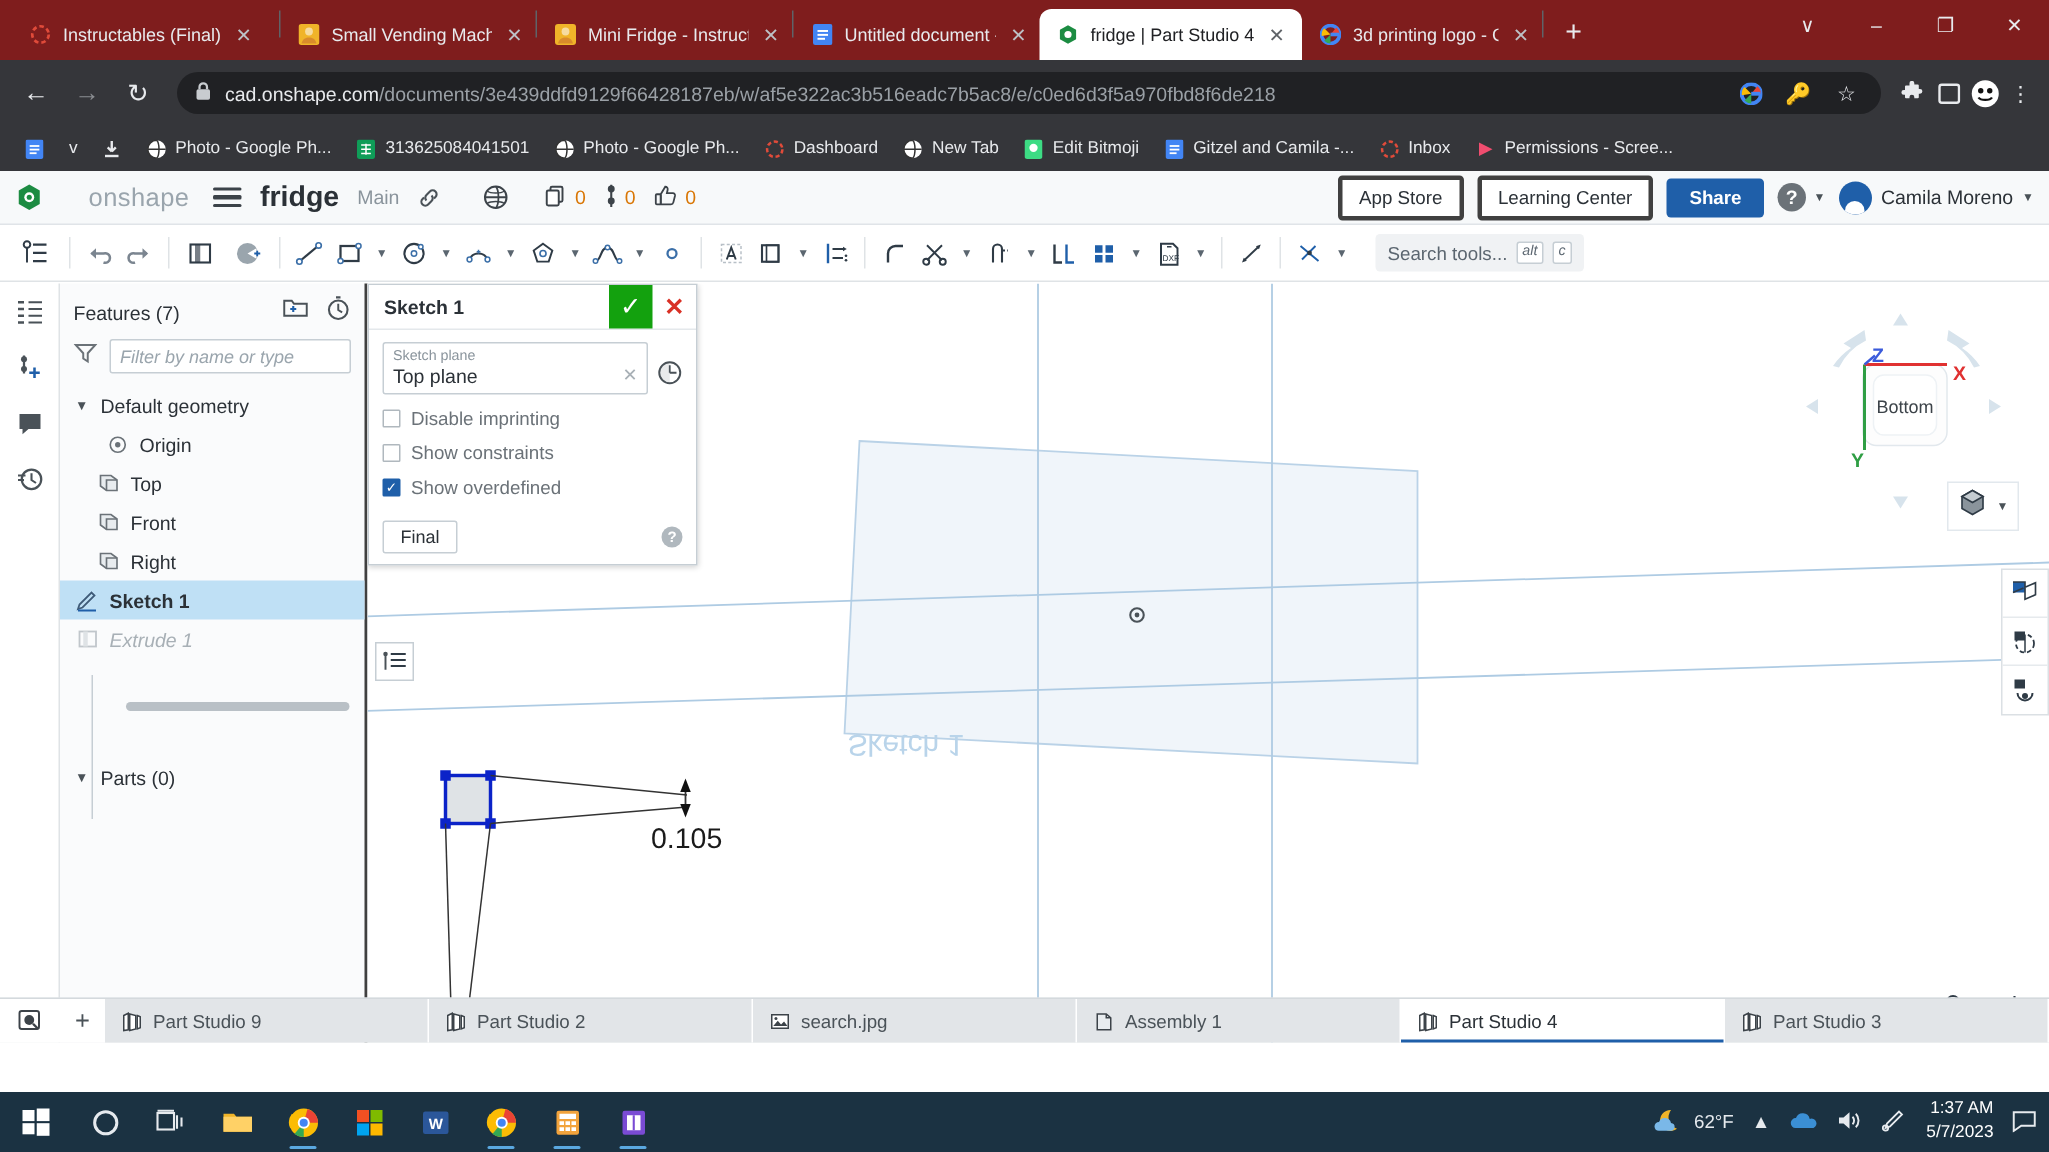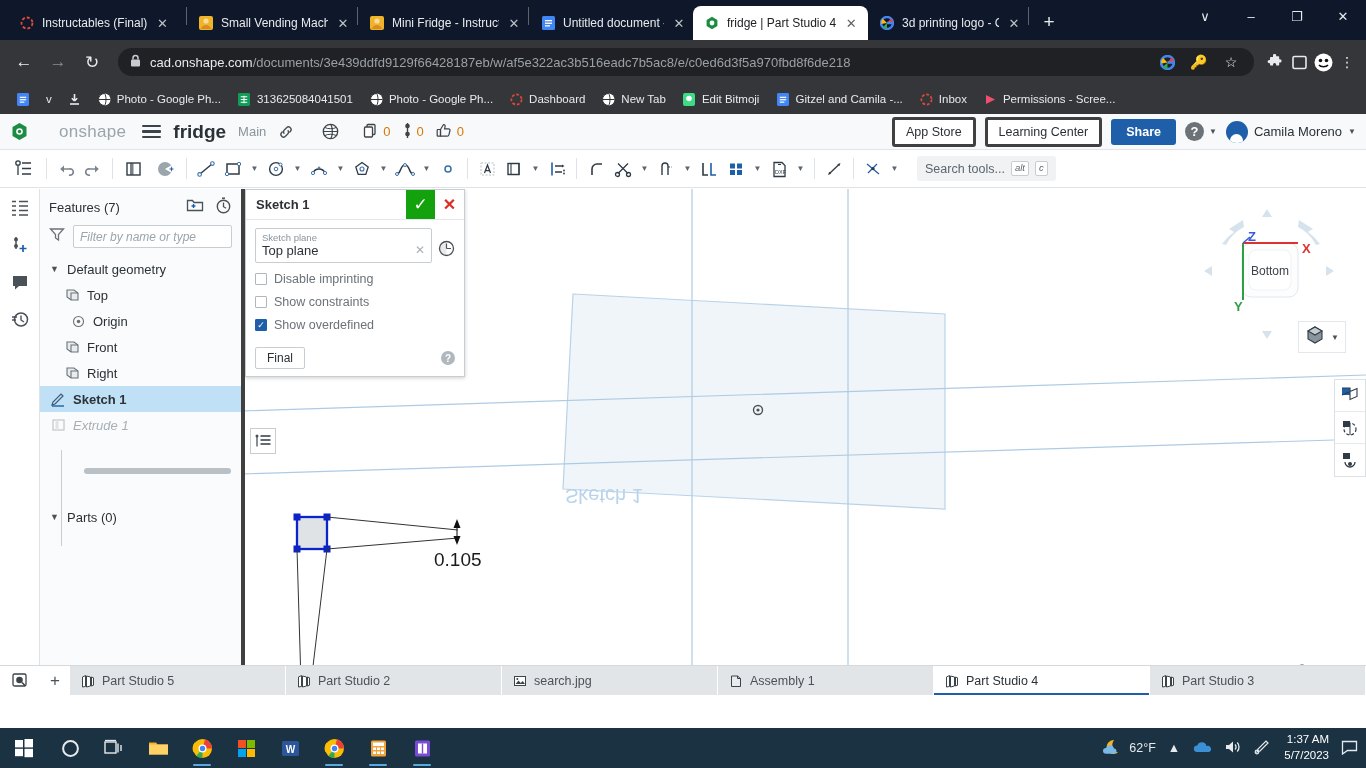--- a/index.html
+++ b/index.html
@@ -6,21 +6,21 @@
   html, body {
     width: 1366px; height: 768px;
     overflow: hidden;
     font-family: "Liberation Sans", sans-serif;
     background: #fff;
   }
   body { position: relative; }
 
   
   .chrome-tabstrip {
-    height: 40px; background: #0f172a;
+    height: 40px; background: #7f1d1d;
     display: flex; align-items: flex-end; position: relative;
   }
   .tab {
     height: 34px; display: flex; align-items: center;
     padding: 0 6px 0 11px; border-radius: 8px 8px 0 0;
     font-size: 12px; color: #e8eaed; position: relative;
     flex: 0 0 auto; gap: 7px; cursor: default;
   }
   .tab.active { background: #fff; color: #202124; }
   .tab-sep { width: 1px; height: 18px; background: #5f6368; align-self: center; margin-bottom: 8px;}
@@ -94,21 +94,21 @@
     font-size: 12.5px; color: #5b6670;
   }
   .kbd { border: 1px solid #c6ced4; border-radius: 2px; font-size: 9.5px; padding: 1px 3px; background: #fff; color: #5b6670; line-height: 1.1; font-style: italic;}
 
   .os-body { position: absolute; top: 75px; left: 0; right: 0; bottom: 0; display: flex; }
 
   .leftrail { width: 40px; background: #fff; border-right: 1px solid #dfe3e6; padding-top: 7px; display: flex; flex-direction: column; align-items: center; gap: 13px;}
   .rail-ico { width: 24px; height: 24px; display: flex; align-items: center; justify-content: center; color: #4a5258; }
   .rail-bottom { margin-top: auto; margin-bottom: 8px; }
 
-  .ftpanel { width: 205px; background: #fafbfc; border-right: 4px solid #404040; position: relative; }
+  .ftpanel { width: 205px; background: #fafbfc; border-right: 2px solid #404040; position: relative; }
   .ft-head { display: flex; align-items: center; padding: 8px 9px 4px 9px; gap: 6px; }
   .ft-title { font-size: 13px; color: #2b3137; }
   .ft-head-icons { margin-left: auto; display: flex; gap: 11px; color: #4a5258; }
   .ft-filter { display: flex; align-items: center; gap: 8px; padding: 3px 9px 8px 9px; }
   .filt-input { flex: 1; height: 23px; border: 1px solid #c6ced4; background: #fff; border-radius: 2px; font-size: 12px; color: #9aa5ad; font-style: italic; padding: 0 6px; display: flex; align-items: center;}
   .tree-row { display: flex; align-items: center; gap: 7px; height: 26px; padding-left: 10px; font-size: 13px; color: #2b3137; }
   .tree-row.child { padding-left: 30px; }
   .tree-row.sel { background: #bfe0f5; font-weight: bold; }
   .tree-row.sup { color: #a8b0b6; font-style: italic; }
   .twisty { font-size: 9px; color: #4a5258; width: 10px; }
@@ -752,37 +752,37 @@
         </span>
         <span class="filt-input">Filter by name or type</span>
       </div>
 
       <div class="tree-line"></div>
 
       <div class="tree-row">
         <span class="twisty">▼</span>
         <span>Default geometry</span>
       </div>
+      <div class="tree-row child">
+        <span class="tree-ico">
+          <svg width="13" height="13" viewBox="0 0 13 13">
+              <circle cx="6.5" cy="6.5" r="5" fill="none" stroke="#6b7278" stroke-width="1.1"></circle>
+              <circle cx="6.5" cy="6.5" r="1.8" fill="#6b7278"></circle>
+            </svg>
+        </span>
+        <span>Origin</span>
+      </div>
       <div class="tree-row child" style="padding-left:24px">
         <span class="tree-ico">
           <svg width="15" height="14" viewBox="0 0 15 14">
               <path d="M2 2h7l4 3v7H6L2 9z" fill="#e8ecef" stroke="#6b7278" stroke-width="1.1"></path>
               <path d="M6 12V5h7" fill="none" stroke="#6b7278" stroke-width="1.1"></path>
             </svg>
         </span>
         <span>Top</span>
-      </div>
-      <div class="tree-row child">
-        <span class="tree-ico">
-          <svg width="13" height="13" viewBox="0 0 13 13">
-              <circle cx="6.5" cy="6.5" r="5" fill="none" stroke="#6b7278" stroke-width="1.1"></circle>
-              <circle cx="6.5" cy="6.5" r="1.8" fill="#6b7278"></circle>
-            </svg>
-        </span>
-        <span>Origin</span>
       </div>
       <div class="tree-row child" style="padding-left:24px">
         <span class="tree-ico">
           <svg width="15" height="14" viewBox="0 0 15 14">
               <path d="M2 2h7l4 3v7H6L2 9z" fill="#e8ecef" stroke="#6b7278" stroke-width="1.1"></path>
               <path d="M6 12V5h7" fill="none" stroke="#6b7278" stroke-width="1.1"></path>
             </svg>
         </span>
         <span>Front</span>
       </div>
@@ -997,21 +997,21 @@
     <div class="os-tab-add">+</div>
 
     <div class="os-tab">
       <span class="os-tab-ico">
         <svg width="14" height="14" viewBox="0 0 14 14">
             <path d="M1.5 3l3-1.5v11L1.5 13z" fill="#fff" stroke="#3c4349" stroke-width="1"></path>
             <path d="M5.5 2l4 1v9l-4 1z" fill="#fff" stroke="#3c4349" stroke-width="1"></path>
             <path d="M10.5 3l2 .8v7.4l-2 .8z" fill="#fff" stroke="#3c4349" stroke-width="1"></path>
           </svg>
       </span>
-      <span>Part Studio 5</span>
+      <span>Part Studio 9</span>
     </div>
     <div class="os-tab">
       <span class="os-tab-ico">
         <svg width="14" height="14" viewBox="0 0 14 14">
             <path d="M1.5 3l3-1.5v11L1.5 13z" fill="#fff" stroke="#3c4349" stroke-width="1"></path>
             <path d="M5.5 2l4 1v9l-4 1z" fill="#fff" stroke="#3c4349" stroke-width="1"></path>
             <path d="M10.5 3l2 .8v7.4l-2 .8z" fill="#fff" stroke="#3c4349" stroke-width="1"></path>
           </svg>
       </span>
       <span>Part Studio 2</span>

